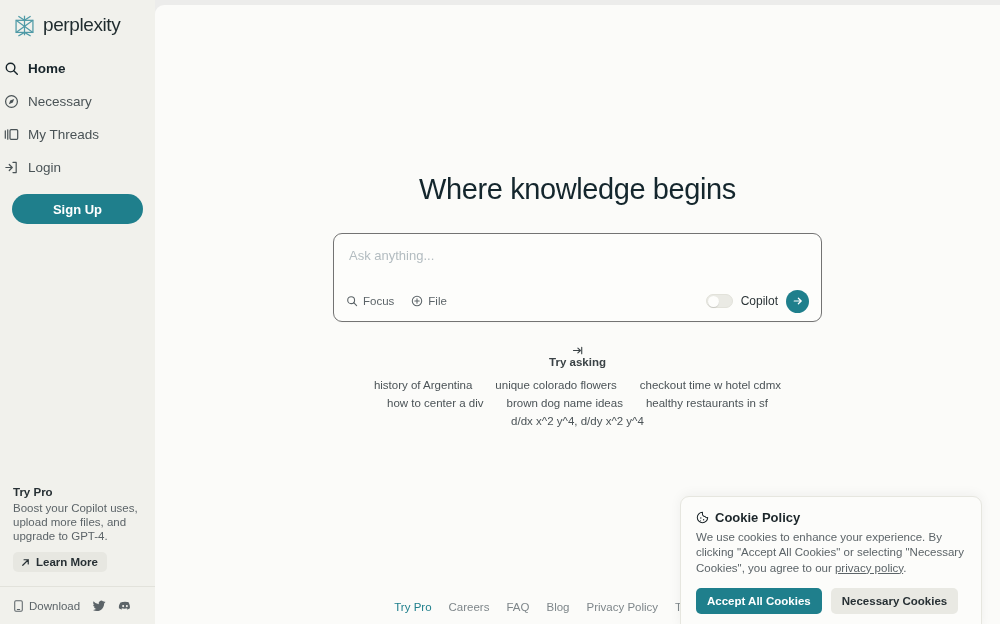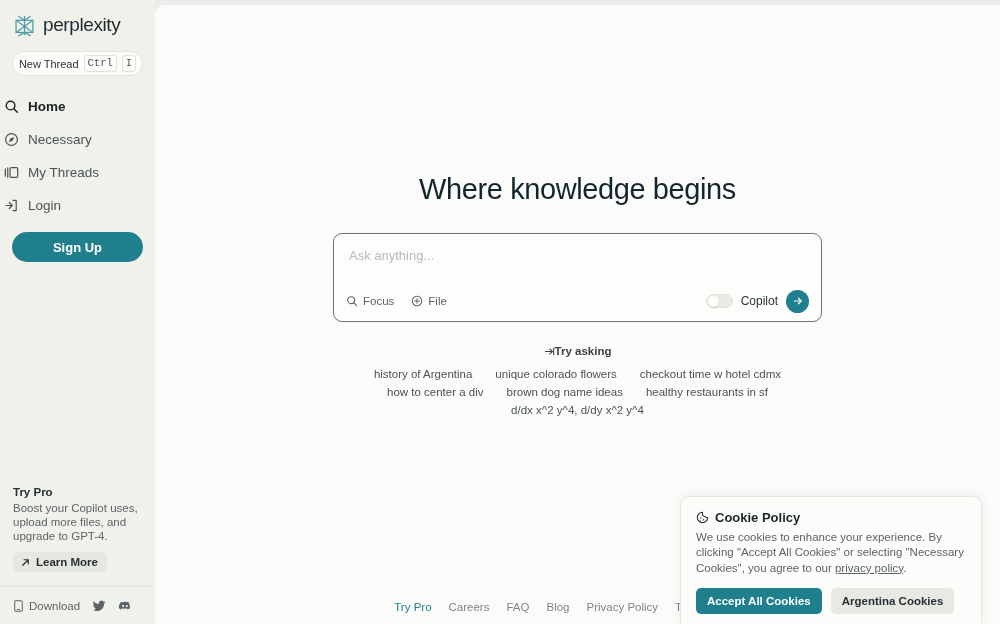--- a/index.html
+++ b/index.html
@@ -259,20 +259,21 @@
   .submit-btn .ico { width: 12px; height: 12px; display: block; }
 
   
   .try-asking {
     margin-top: 23px;
     display: flex;
     align-items: center;
     font-size: 11.5px;
     font-weight: 600;
     color: #3a4246;
+    flex-direction: column;
   }
   .try-asking .ico { width: 11px; height: 11px; display: block; }
 
   .chips {
     margin-top: 11px;
     width: 440px;
     display: flex;
     flex-wrap: wrap;
     justify-content: center;
     gap: 6px 23px;
@@ -368,25 +369,20 @@
           <line x1="3.2" y1="6.6" x2="20.8" y2="19.2"></line>
           <line x1="20.8" y1="6.6" x2="3.2" y2="19.2"></line>
           <line x1="5.6" y1="3.2" x2="18.4" y2="3.2" stroke-opacity="0"></line>
           <path d="M12 6.6 L5.6 2.4 M12 6.6 L18.4 2.4"></path>
           <path d="M12 19.2 L5.6 23 M12 19.2 L18.4 23"></path>
         </g>
       </svg>
       <span class="logo-text">perplexity</span>
     </div>
 
-    <div class="new-thread">
-      <span class="new-thread-label">New Thread</span>
-      <span class="kbd">Ctrl</span>
-      <span class="kbd">I</span>
-    </div>
 
     <nav class="nav">
       <div class="nav-item active">
         <svg class="ico" viewBox="0 0 16 16">
           <circle cx="7" cy="7" r="4.6" fill="none" stroke="#17242a" stroke-width="1.5"></circle>
           <line x1="10.4" y1="10.4" x2="14.2" y2="14.2" stroke="#17242a" stroke-width="1.5" stroke-linecap="round"></line>
         </svg>
         <span>Home</span>
       </div>
       <div class="nav-item">
@@ -517,18 +513,18 @@
           <circle cx="8.2" cy="9.4" r="0.7" fill="#1c262a"></circle>
           <circle cx="4.9" cy="10.4" r="0.55" fill="#1c262a"></circle>
         </svg>
         <span class="cookie-title">Cookie Policy</span>
       </div>
       <div class="cookie-body">
         <span>We use cookies to enhance your experience. By clicking "Accept All Cookies" or selecting "Necessary Cookies", you agree to our </span><a href="#">privacy policy</a><span>.</span>
       </div>
       <div class="cookie-btns">
         <button class="btn-accept">Accept All Cookies</button>
-        <button class="btn-necessary">Argentina Cookies</button>
+        <button class="btn-necessary">Necessary Cookies</button>
       </div>
     </div>
 
   </main>
 </div>
 
 </body></html>

